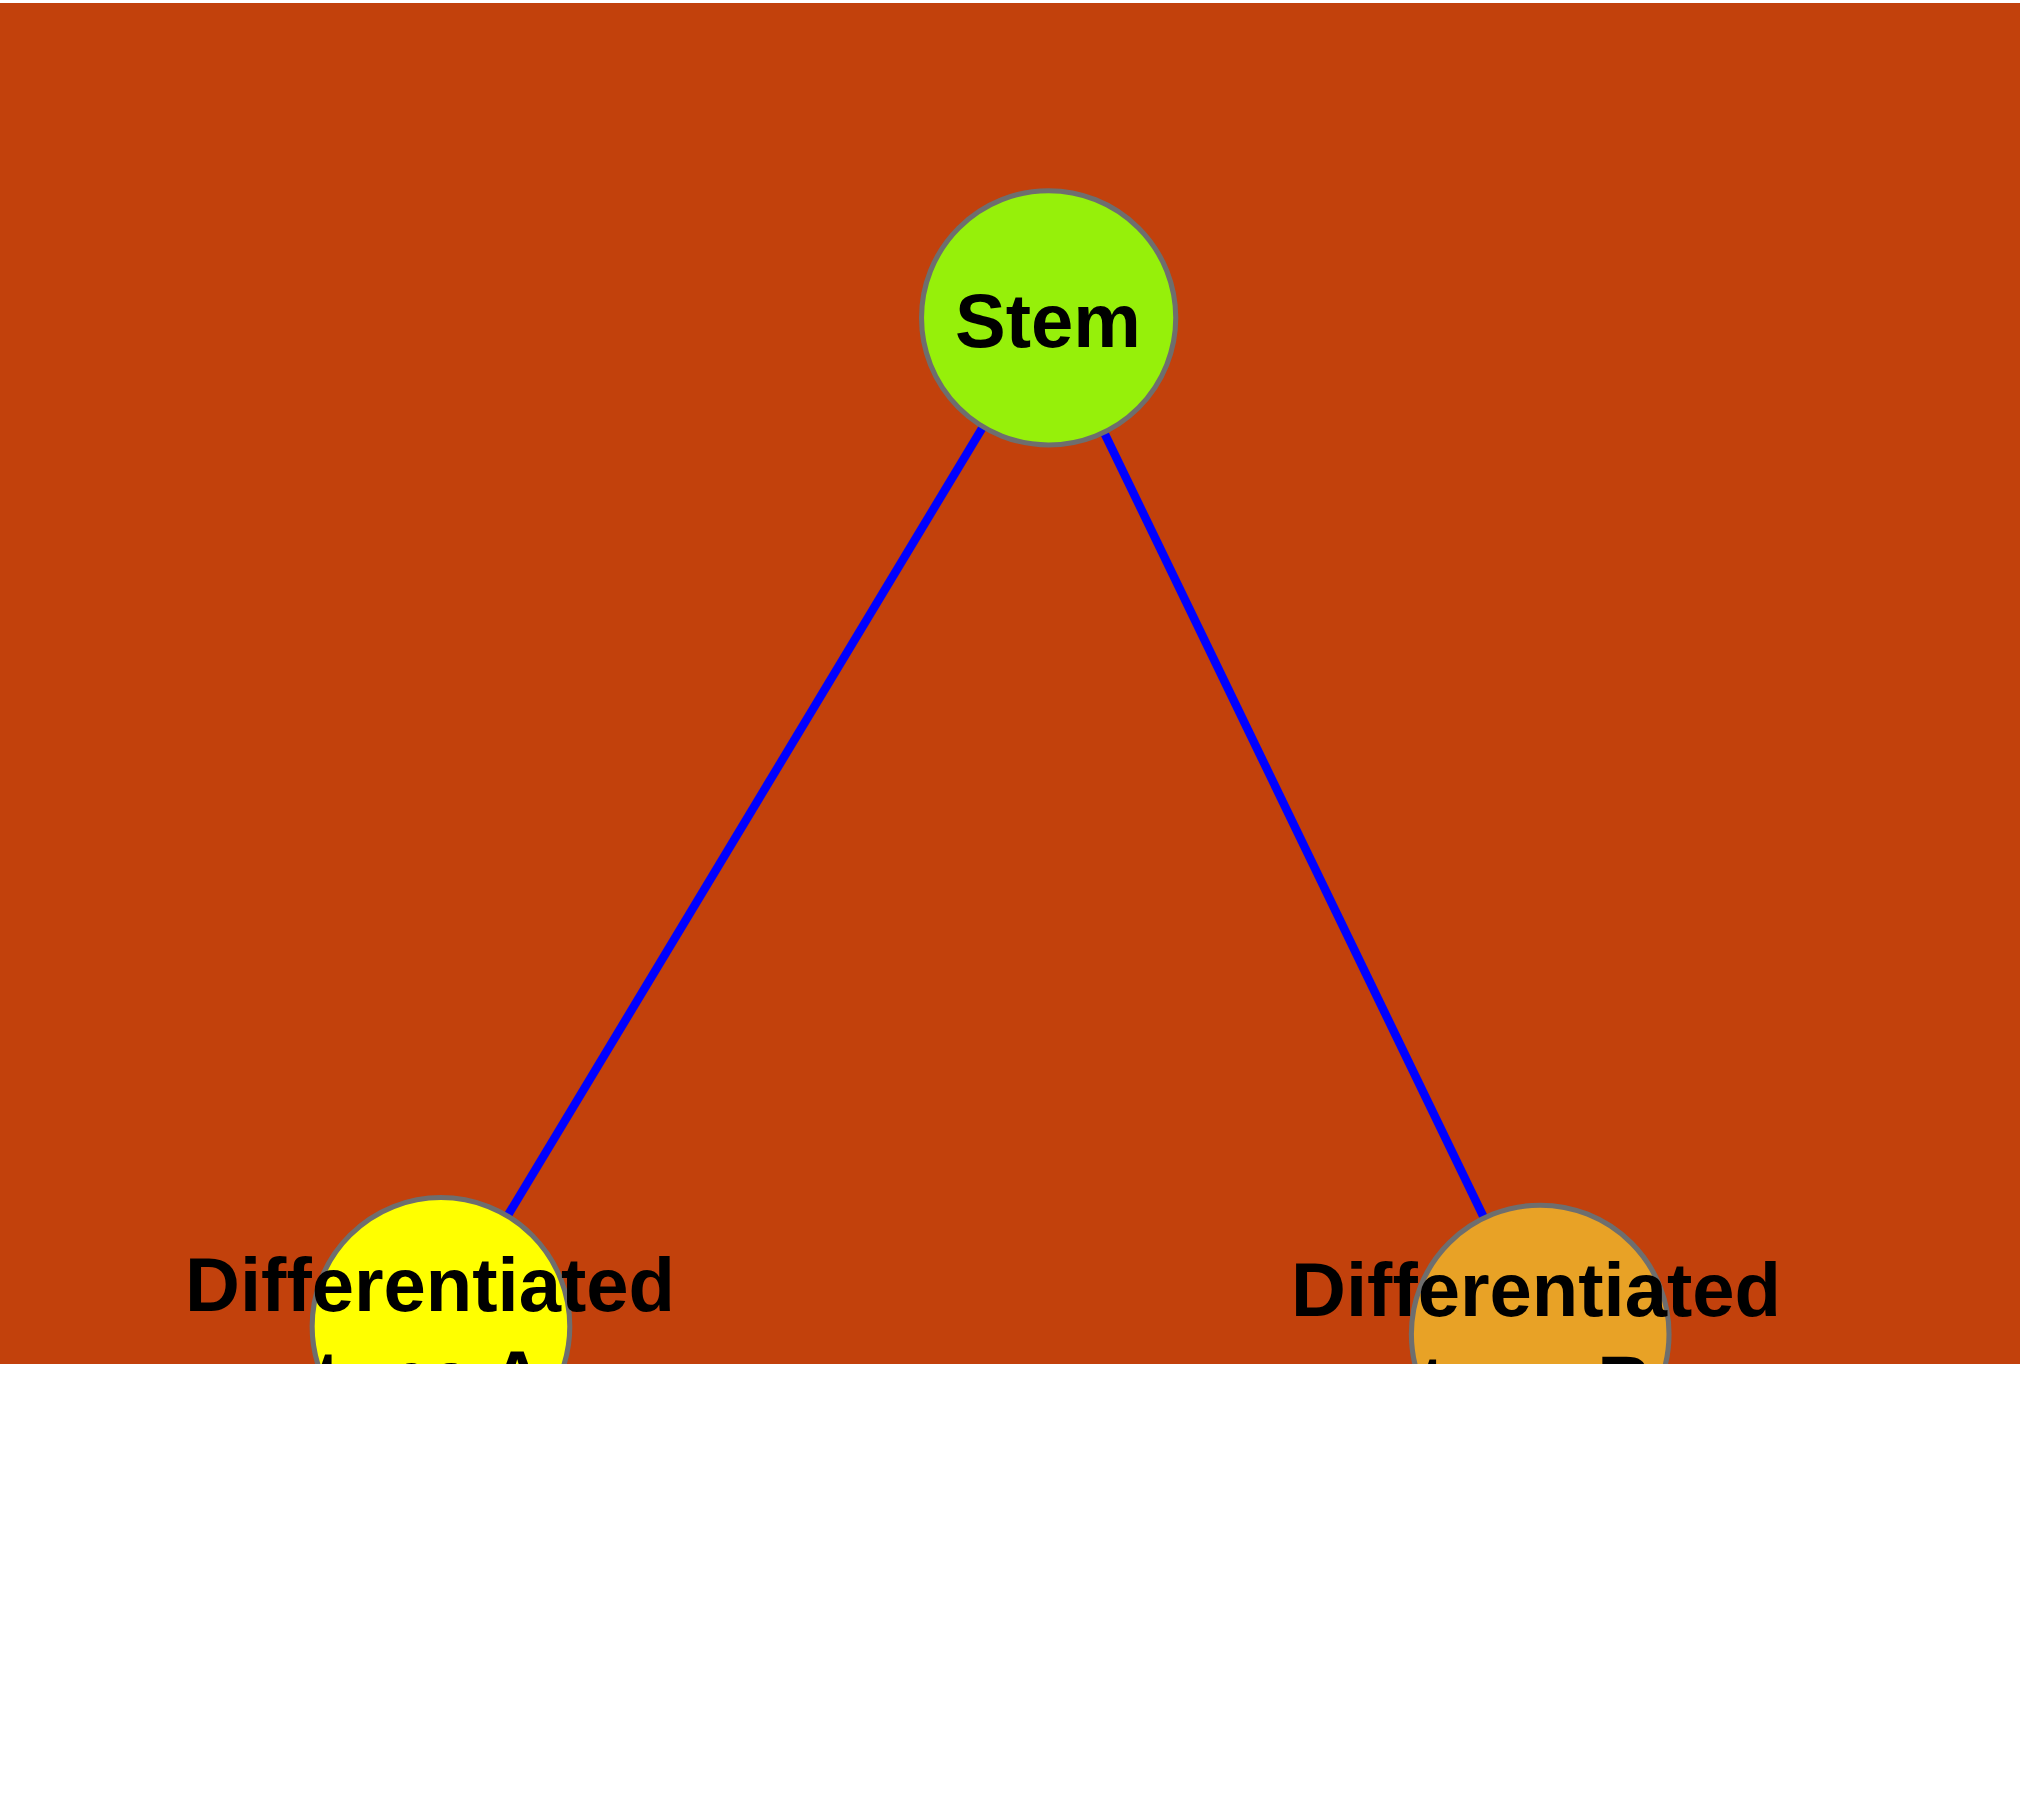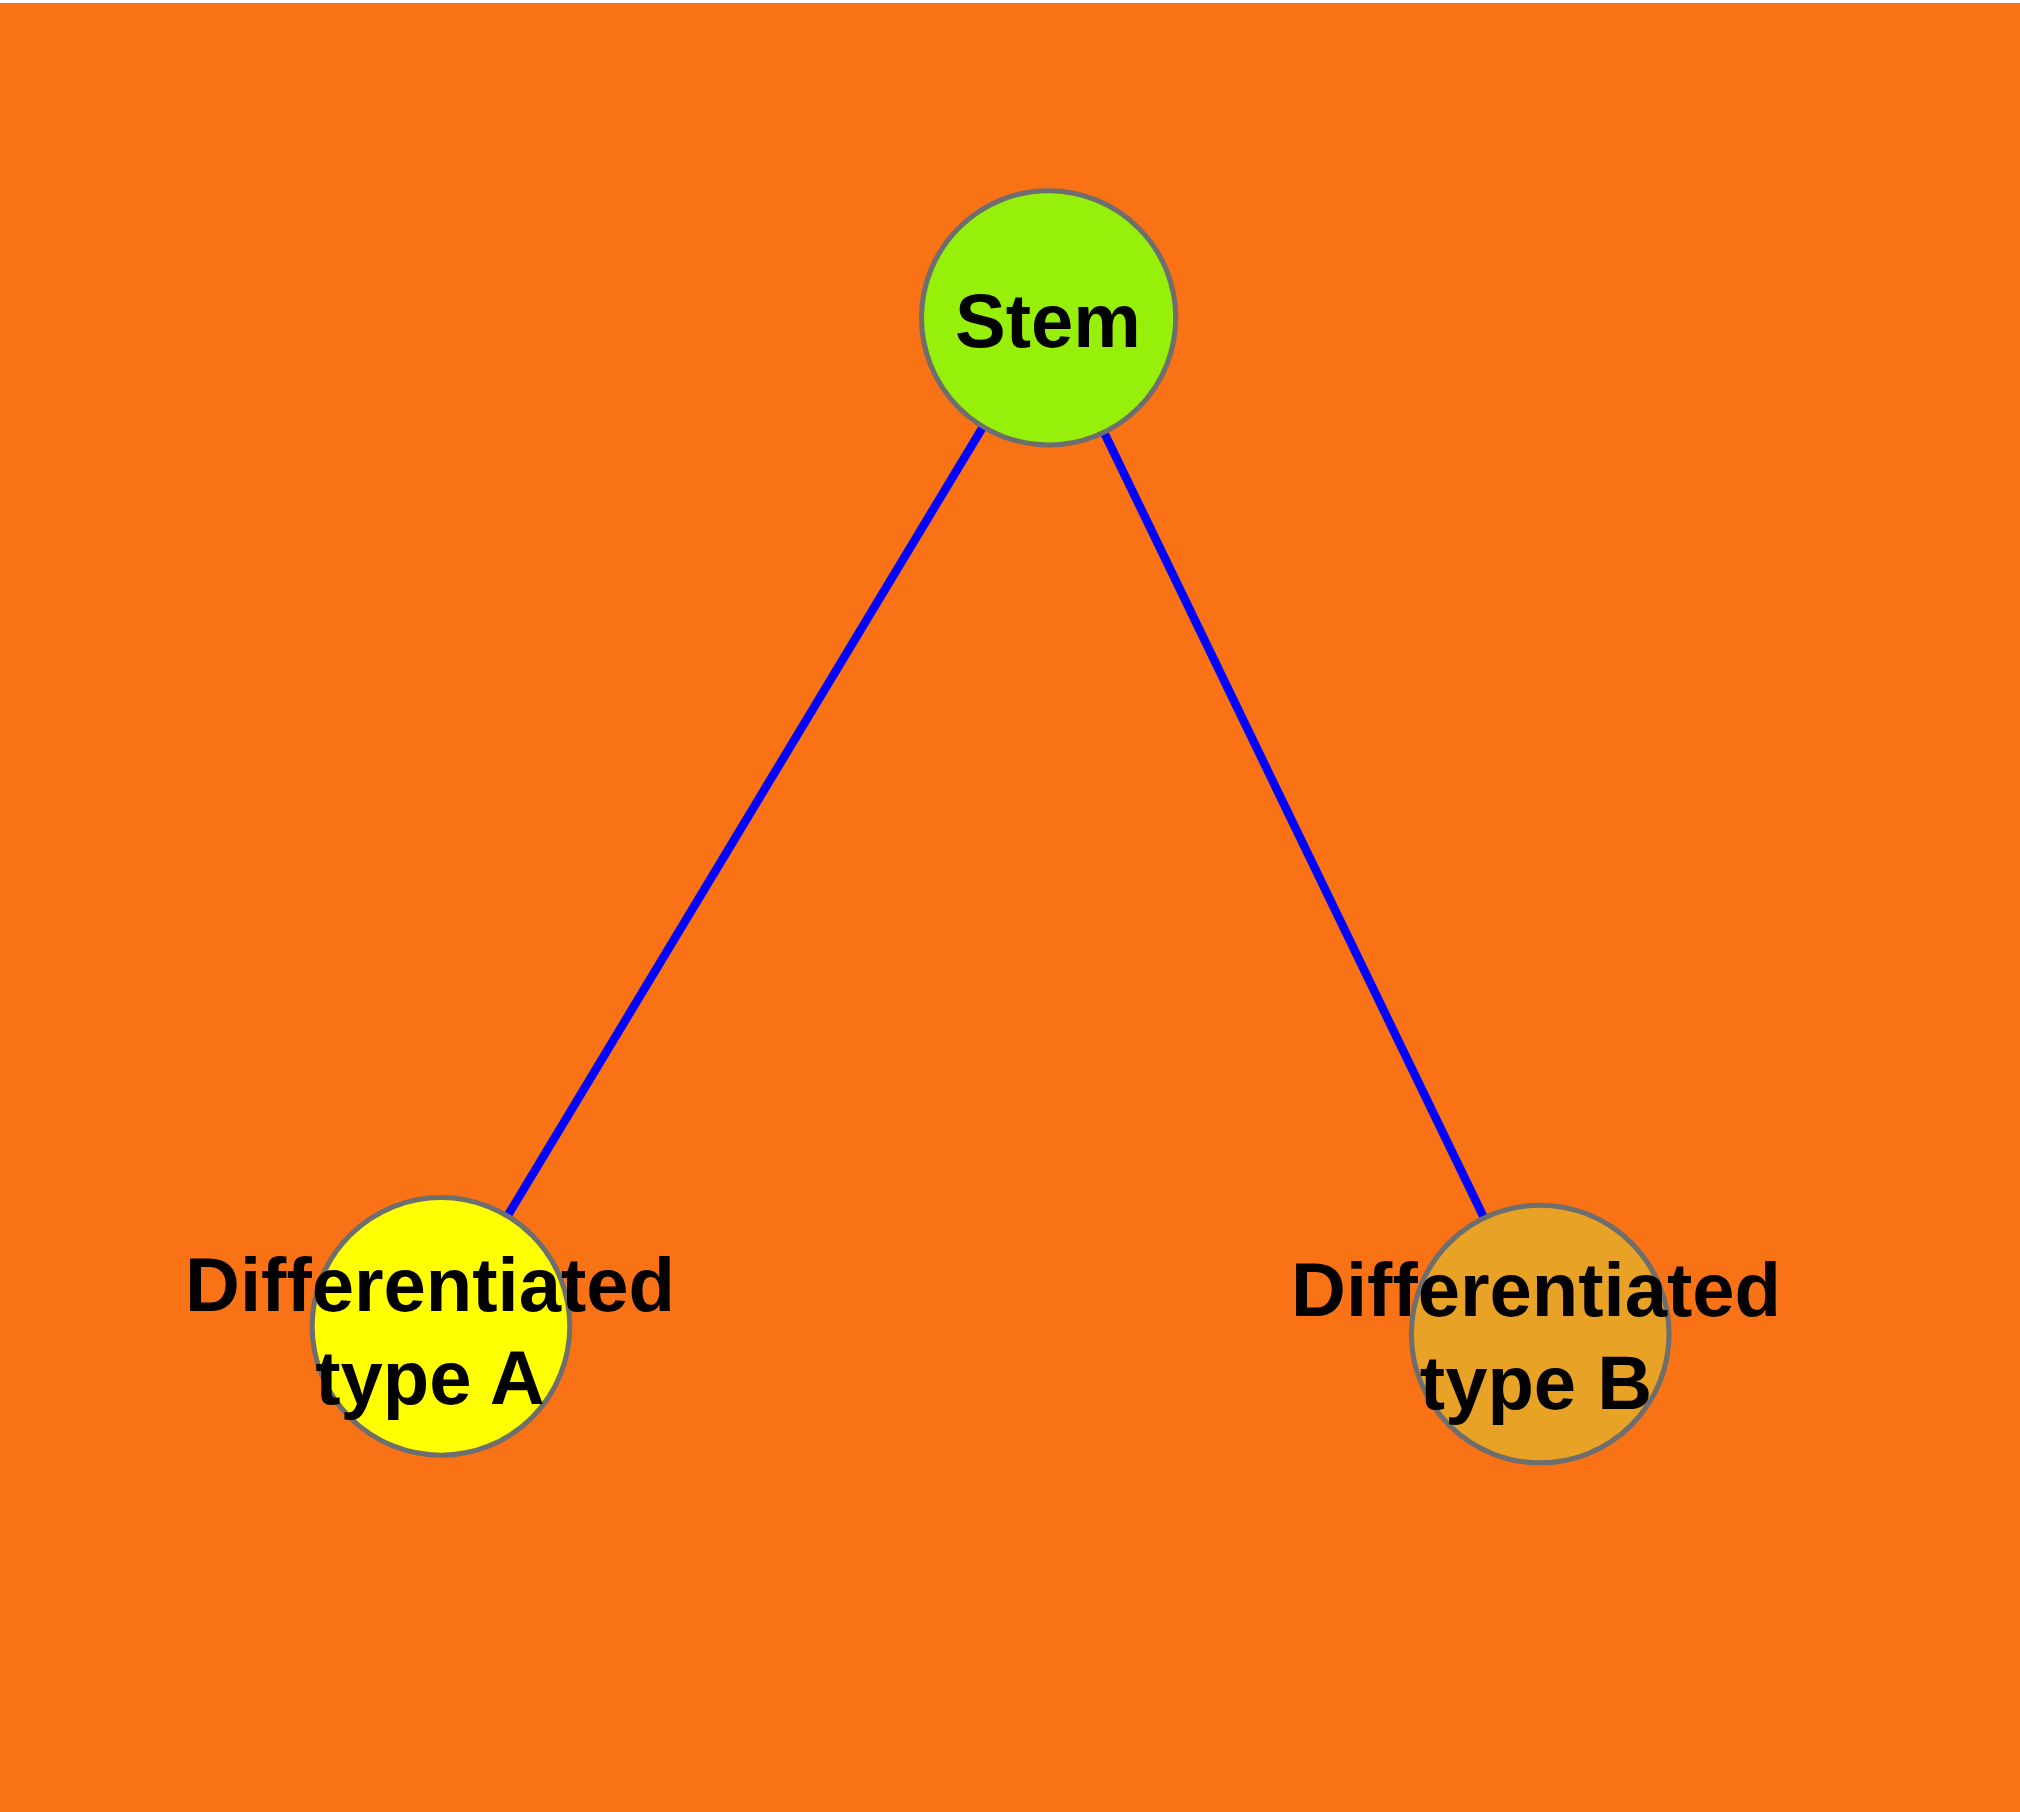--- a/index.html
+++ b/index.html
@@ -3,22 +3,22 @@
 <meta charset="utf-8">
 <style>
   html, body {
     margin: 0;
     padding: 0;
     background: #ffffff;
   }
   .canvas {
     position: relative;
     width: 2021px;
-    height: 1812px;
-    background: #f97316;
+    height: 1364px;
+    background: #c2410c;
     overflow: hidden;
     font-family: "Liberation Sans", sans-serif;
   }
   .top-strip {
     position: absolute;
     left: 0;
     top: 0;
     width: 100%;
     height: 2.5px;
     background: #ffffff;

